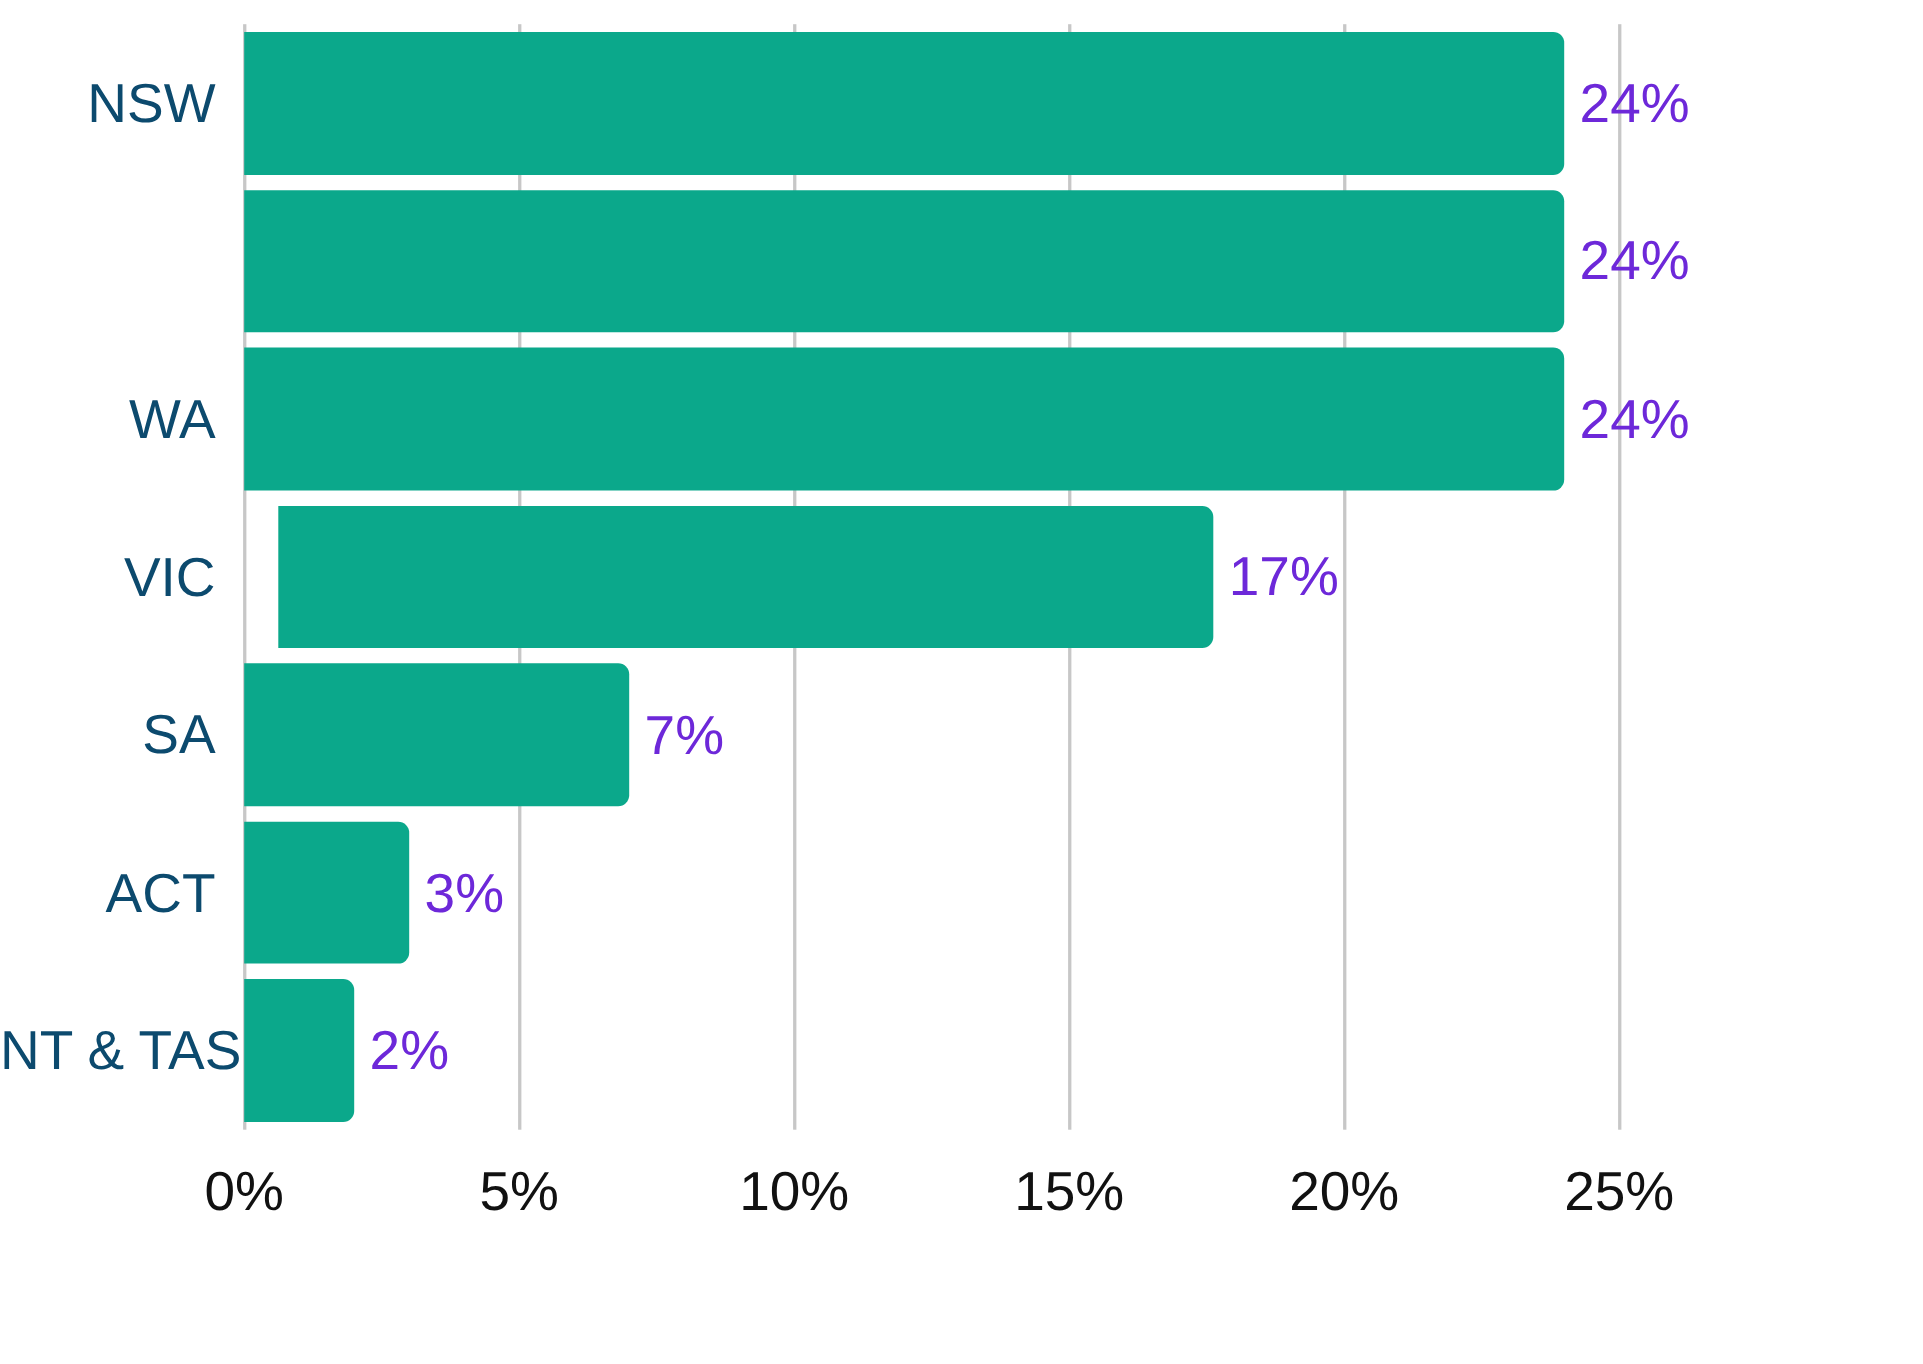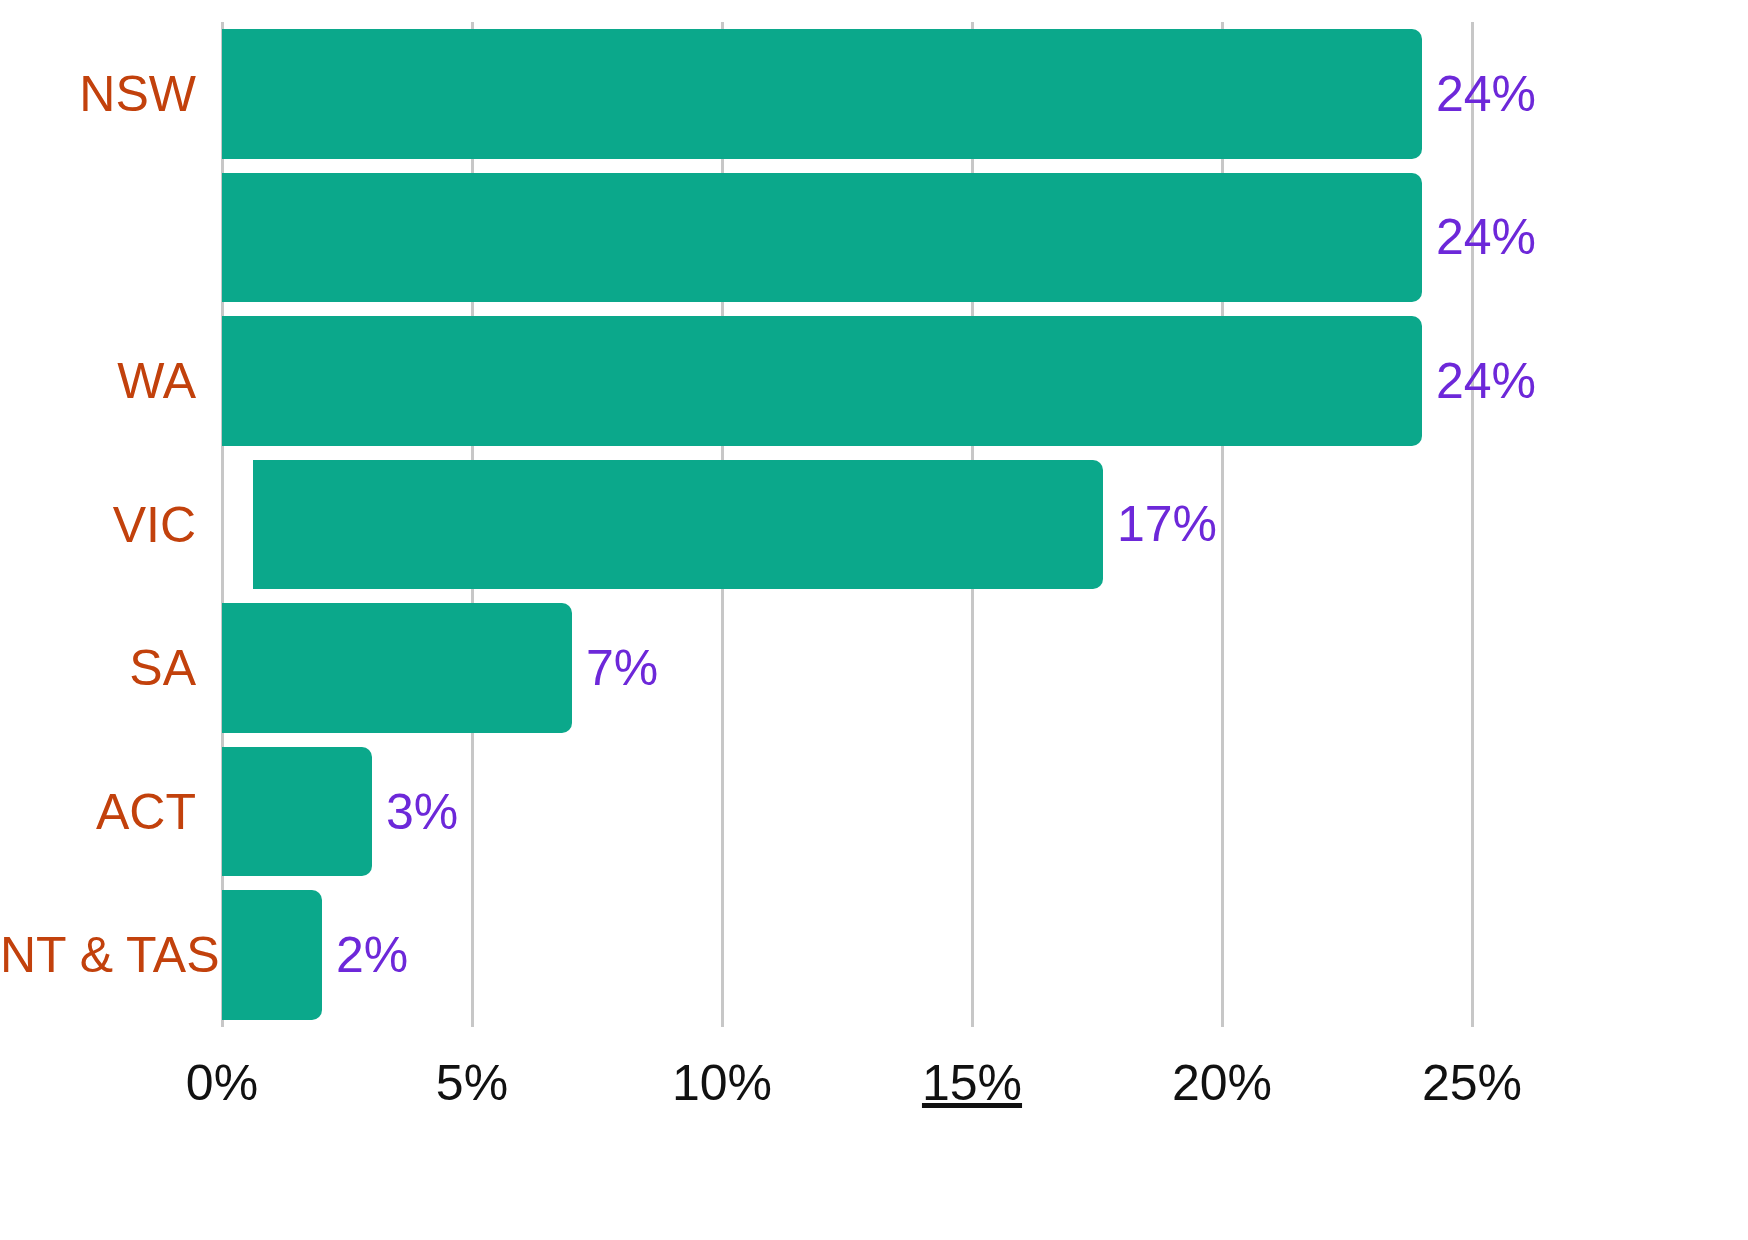--- a/index.html
+++ b/index.html
@@ -72,21 +72,21 @@
     line-height: 1;
     font-weight: 400;
   }
 
   
   .cat-label {
     position: absolute;
     right: 1748px;
     text-align: right;
     font-size: 50px;
-    color: #c2410c;
+    color: #0c4a6e;
     white-space: nowrap;
     line-height: 1;
   }
   .cat-labels {
     position: absolute;
     left: 0;
     top: 22px;
     width: 196px;
     height: 1005px;
   }
@@ -168,18 +168,18 @@
           <div class="bar" style="width: 100px; background: rgb(11, 168, 139);"></div>
           <div class="bar-value">2%</div>
         </div>
       </div>
   </div>
 
   <div class="xaxis">
       <div class="xtick" style="left: 0px;">0%</div>
       <div class="xtick" style="left: 250px;">5%</div>
       <div class="xtick" style="left: 500px;">10%</div>
-      <div class="xtick" style="left: 750px; text-decoration: underline;">15%</div>
+      <div class="xtick" style="left: 750px;">15%</div>
       <div class="xtick" style="left: 1000px;">20%</div>
       <div class="xtick" style="left: 1250px;">25%</div>
     </div>
 
 </div>
 
 </body></html>

